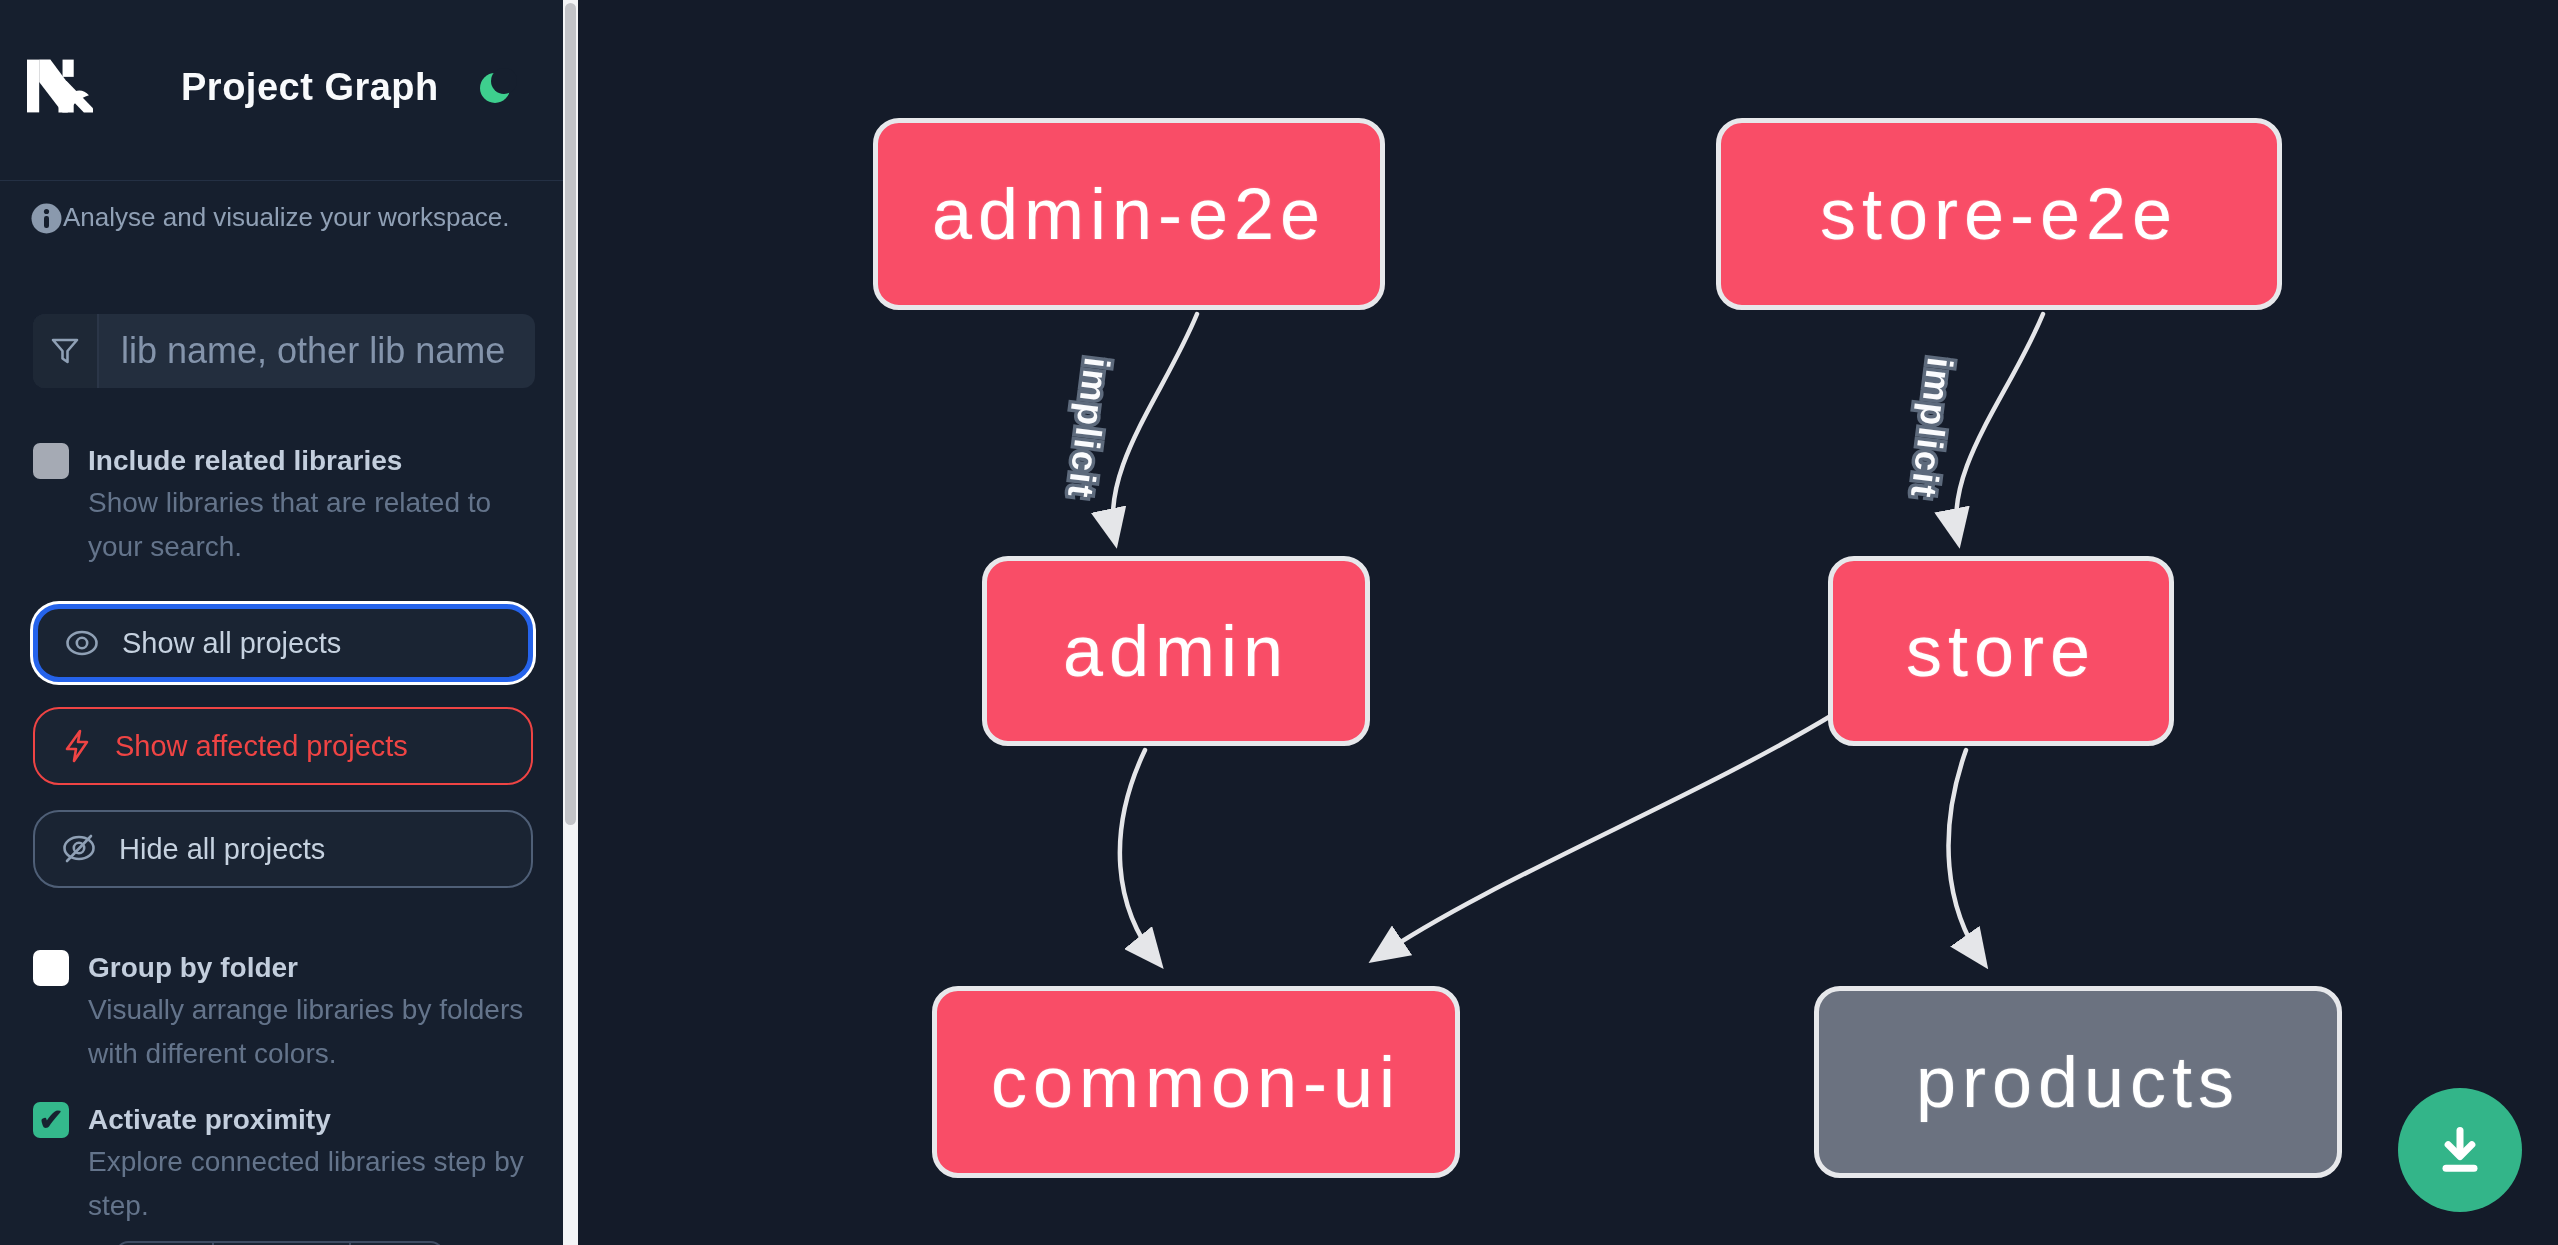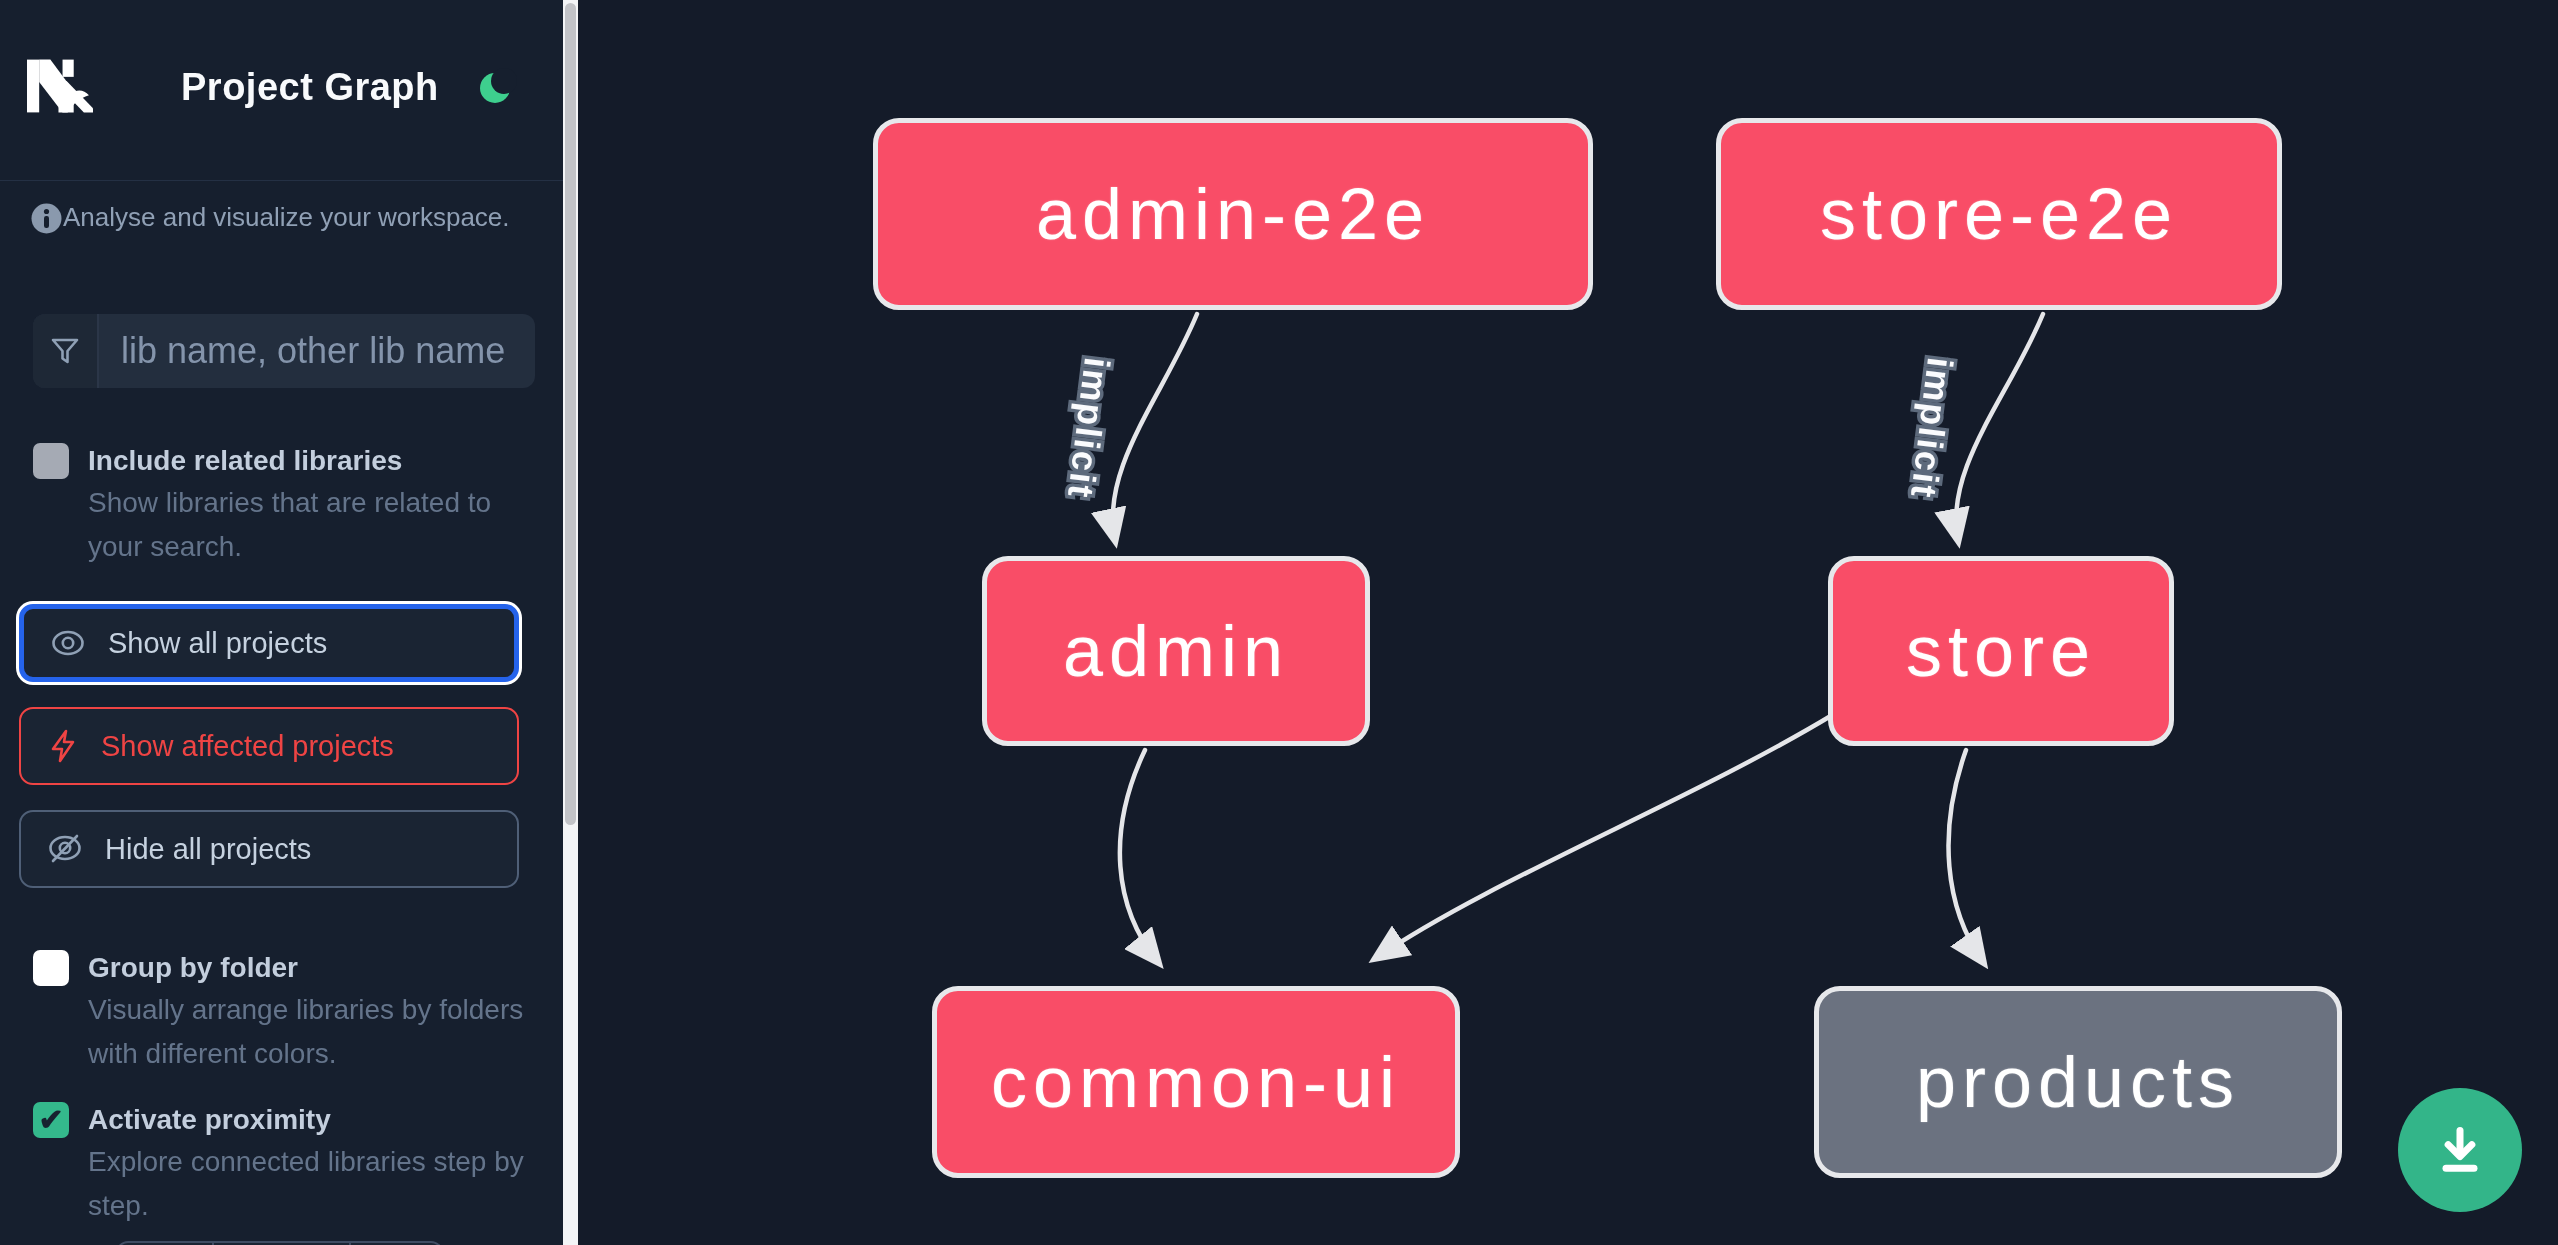--- a/index.html
+++ b/index.html
@@ -55,21 +55,21 @@
       display:flex;align-items:center;justify-content:center;}
   .cb.off{background:#ffffff;}
   .cb.disabled{background:#a5aab4;}
   .cb.checked{background:var(--checkbox-green,#34b98c);}
   .cb .tick{display:none;font-size:30px;font-weight:700;color:#17222f;line-height:1;}
   .cb.checked .tick{display:block;}
   .toggle-texts{width:450px;}
   .toggle-label{font-size:28px;font-weight:700;color:#c3cedd;line-height:40px;cursor:pointer;}
   .toggle-desc{font-size:28px;color:#64748b;line-height:44px;}
   .action-btn{
-    position:absolute;left:19px;width:500px;height:78px;box-sizing:border-box;border-radius:14px;
+    position:absolute;left:33px;width:500px;height:78px;box-sizing:border-box;border-radius:26px;
     display:flex;align-items:center;gap:22px;padding:0 0 0 26px;cursor:pointer;
     background:#1a2433;font-size:29px;font-weight:500;color:#c6d2e0;
   }
   .btn-all{border:5px solid var(--accent-blue,#2563eb);box-shadow:0 0 0 3px #ffffff;}
   .btn-affected{border:2px solid var(--accent-red,#ef4444);color:var(--accent-red,#ef4444);}
   .btn-hide{border:2px solid #4f5f77;}
   .partial-stepper{
     position:absolute;left:116px;top:1241px;width:327px;height:24px;box-sizing:border-box;
     border:2px solid #3f4c63;border-bottom:none;border-radius:12px 12px 0 0;background:#1a2433;
   }
@@ -90,21 +90,21 @@
   </defs>
   <path class="edge-path" d="M1197 314 C1163 396 1100 468 1115 540" marker-end="url(#arrow)"></path>
   <path class="edge-path" d="M2043 314 C2009 396 1944 468 1958 540" marker-end="url(#arrow)"></path>
   <path class="edge-path" d="M1145 750 C1106 832 1114 908 1158 962" marker-end="url(#arrow)"></path>
   <path class="edge-path" d="M1834 714 C1692 800 1494 878 1376 958" marker-end="url(#arrow)"></path>
   <path class="edge-path" d="M1966 750 C1937 832 1945 908 1983 962" marker-end="url(#arrow)"></path>
   <text class="edge-label" transform="translate(1086 428) rotate(97)" text-anchor="middle" dominant-baseline="middle">implicit</text>
   <text class="edge-label" transform="translate(1929 428) rotate(97)" text-anchor="middle" dominant-baseline="middle">implicit</text>
 </svg>
 
-<div class="graph-node node-primary" style="left:873px;top:118px;width:720px;height:192px;">admin-e2e</div>
+<div class="graph-node node-primary" style="left:873px;top:118px;width:512px;height:192px;">admin-e2e</div>
 <div class="graph-node node-primary" style="left:1716px;top:118px;width:566px;height:192px;">store-e2e</div>
 <div class="graph-node node-primary" style="left:982px;top:556px;width:388px;height:190px;">admin</div>
 <div class="graph-node node-primary" style="left:1828px;top:556px;width:346px;height:190px;">store</div>
 <div class="graph-node node-primary" style="left:932px;top:986px;width:528px;height:192px;">common-ui</div>
 <div class="graph-node node-secondary" style="left:1814px;top:986px;width:528px;height:192px;text-align:center;">products</div>
 
 <div class="fab">
   <svg width="56" height="56" viewBox="0 0 52 52">
     <g stroke="#ffffff" stroke-width="6.5" fill="none" stroke-linecap="round" stroke-linejoin="round">
       <path d="M26 8 V30"></path>

